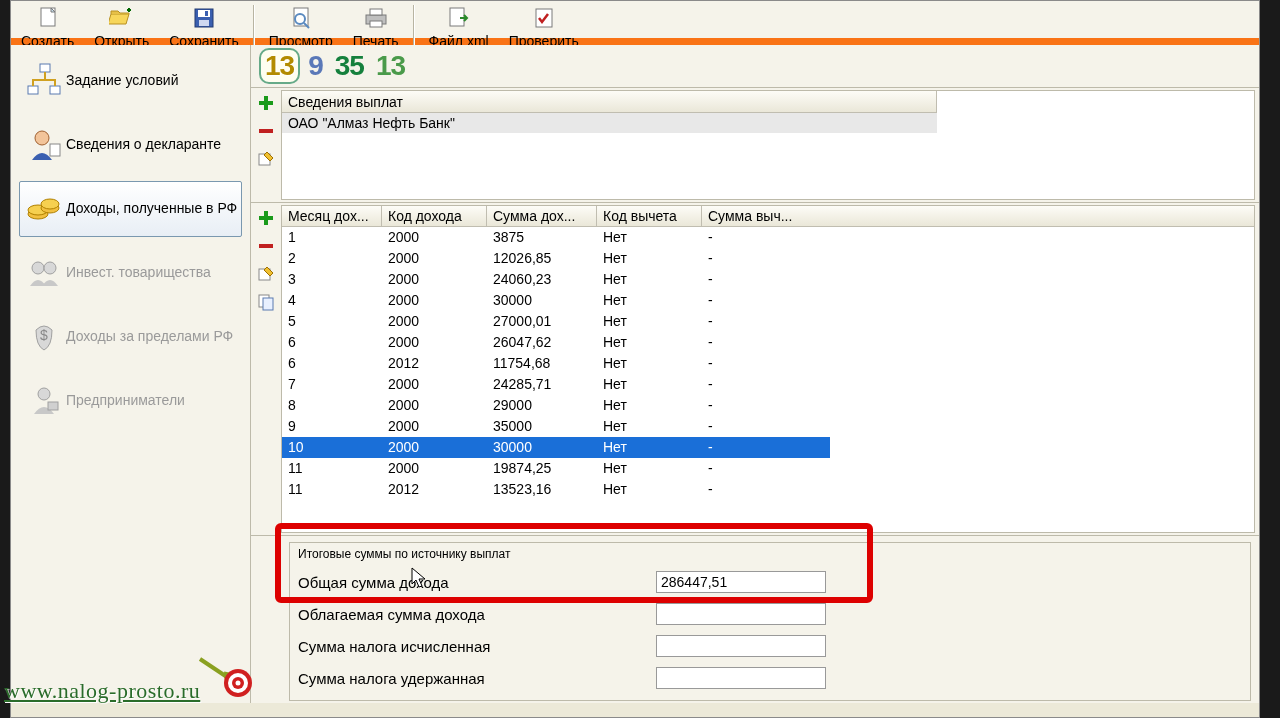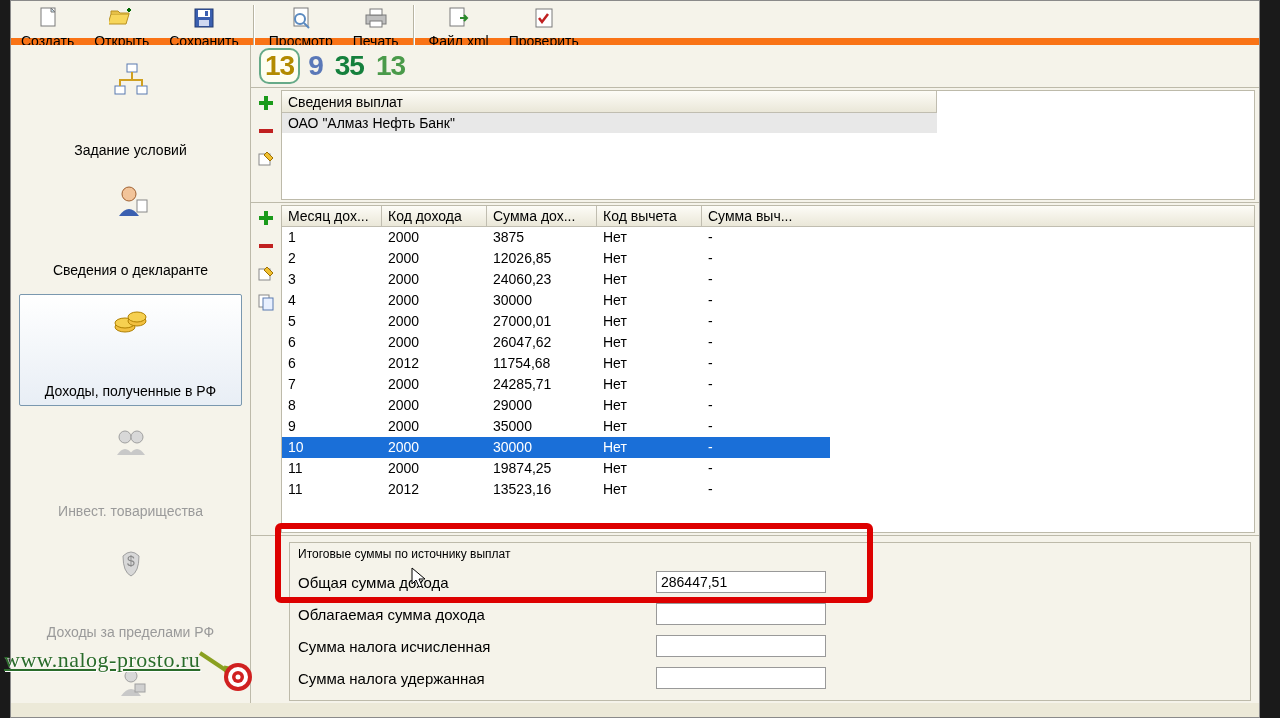--- a/index.html
+++ b/index.html
@@ -49,30 +49,29 @@
   }
   
   .left-nav {
     width: 240px;
     background: #f5f3ea;
     border-right: 1px solid #bdbaaa;
     padding-top: 4px;
   }
   .nav-item {
     display: flex;
-    flex-direction: column;
+    flex-direction: row;
     align-items: center;
     margin: 4px 8px 8px 8px;
     padding: 6px 2px;
     border: 1px solid transparent;
     font-size: 14px;
     color: #000;
     cursor: pointer;
     border-radius: 2px;
-    gap: 41px;
   }
   .nav-item.selected {
     border: 1px solid #7a98af;
     background: linear-gradient(#fff, #e8eef5);
   }
   .nav-item.disabled { color: #9a9a9a; }
   .nav-icon { width: 44px; height: 40px; display:flex; align-items:center; justify-content:center; margin-bottom:2px;}
   .nav-item .nlbl { text-align: center; line-height: 1.1; }
   
   .right-main {
@@ -218,23 +217,23 @@
   
   .red-box {
     position:absolute;
     border: 6px solid #d00;
     border-radius: 6px;
     pointer-events:none;
   }
   
   .watermark-wrap {
     position:absolute;
-    left: 4px; bottom: 20px;
+    left: 4px; bottom: 14px;
     pointer-events:none;
-    display:flex; align-items:flex-start;
+    display:flex; align-items:flex-end;
   }
   .watermark {
     font-family: "Comic Sans MS", cursive;
     font-size: 22px;
     color: #2a6c2a;
     text-decoration: underline;
     letter-spacing: 0.5px;
     text-shadow: 1px 1px 1px #fff;
   }
   .target-icon { margin-left:-6px; }

